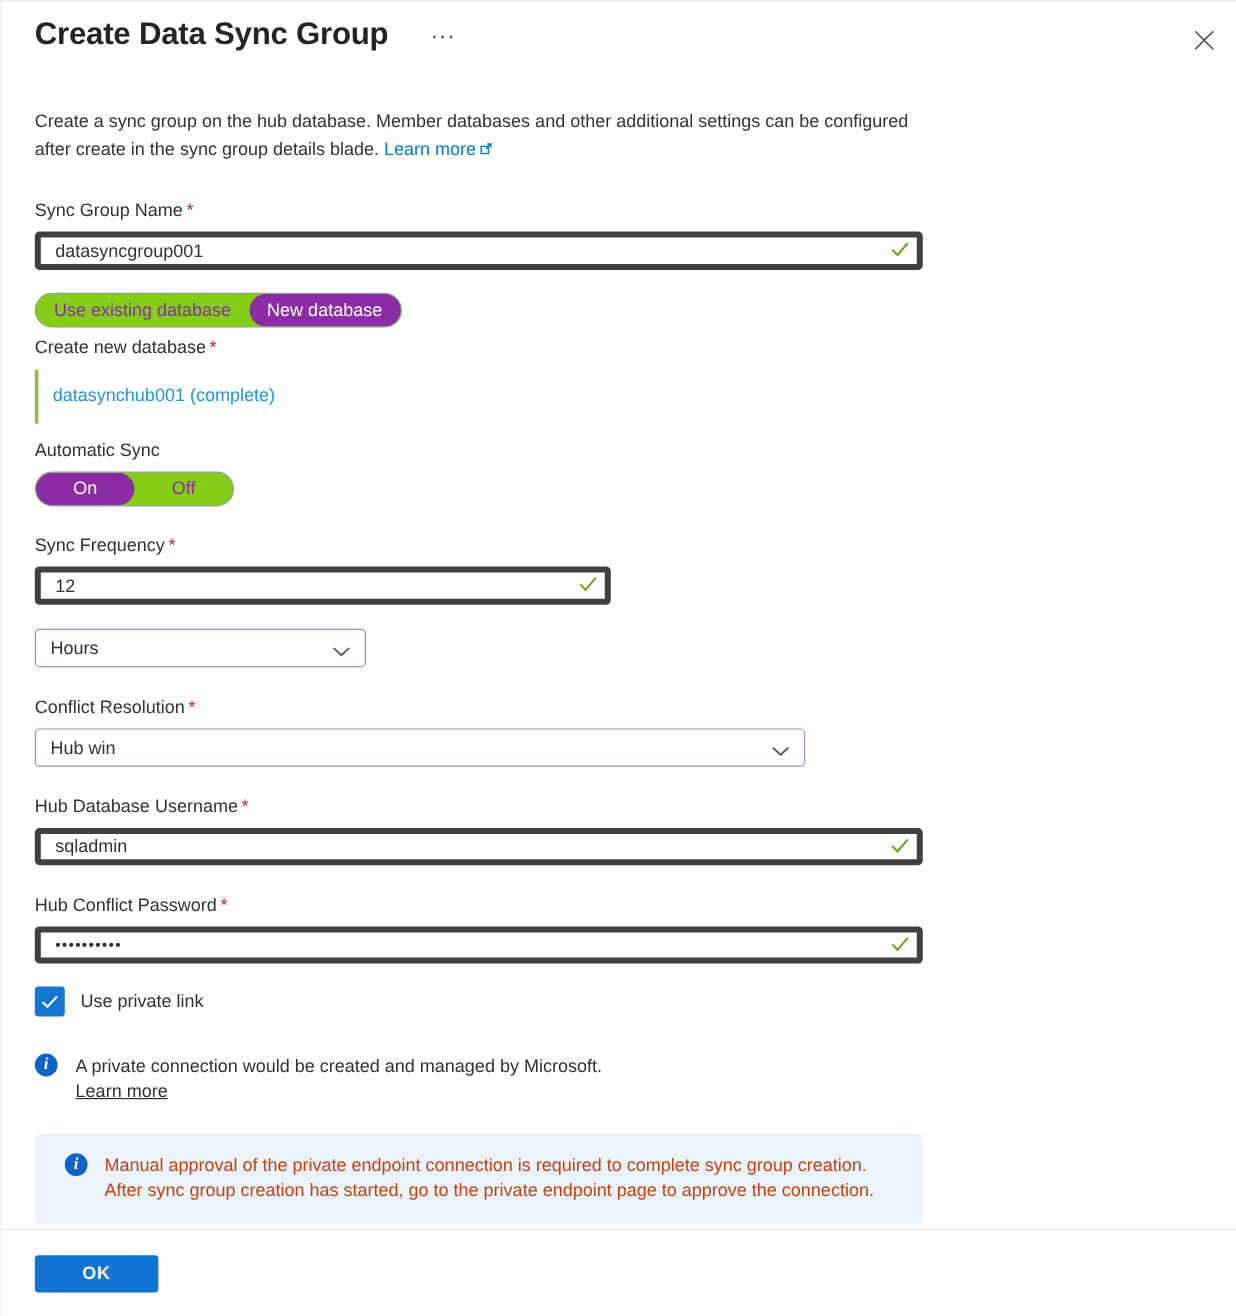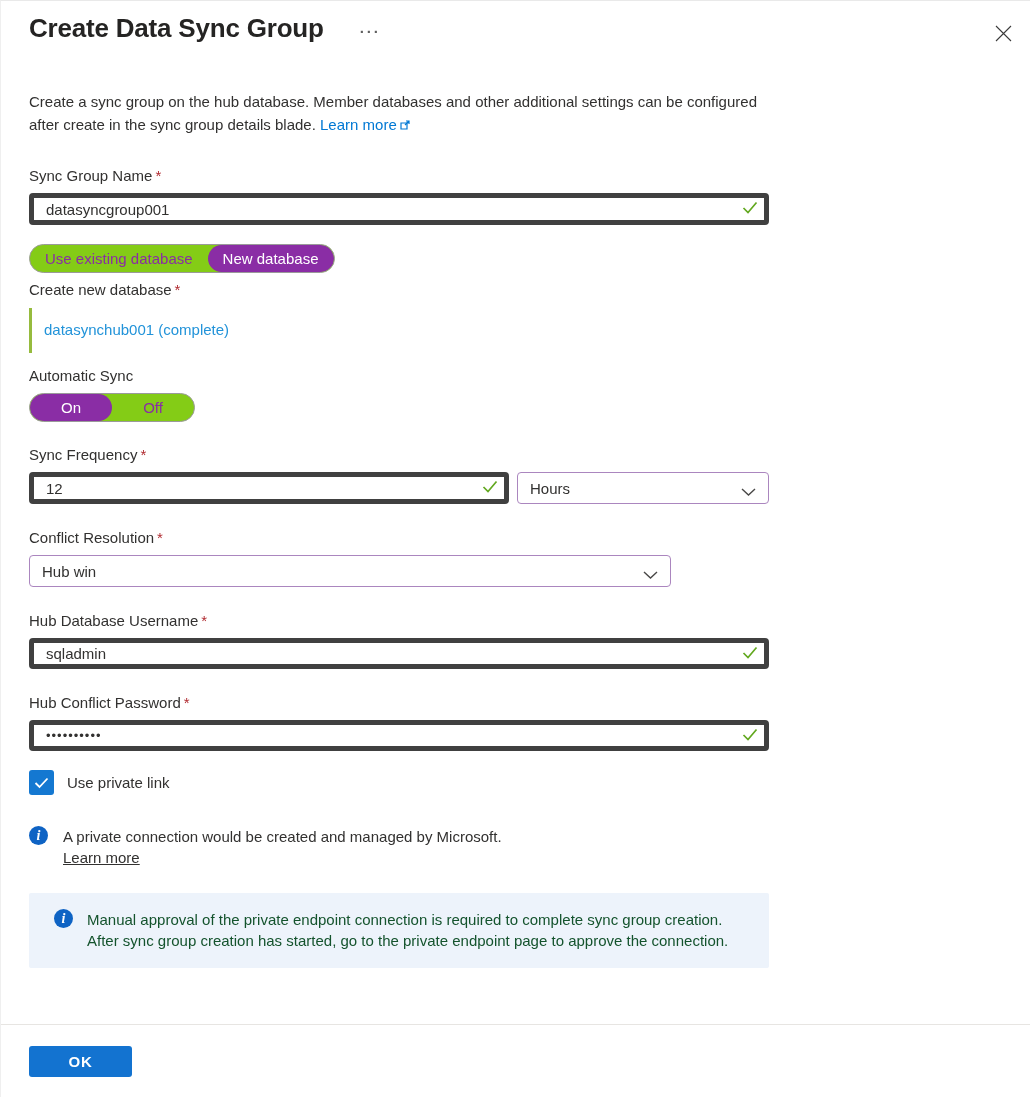--- a/index.html
+++ b/index.html
@@ -47,50 +47,50 @@
   .pill-opt { font-size: 15px; color: #8a2da5; padding: 0 15px; height: 100%;
     display: flex; align-items: center; cursor: pointer; white-space: nowrap; }
   .pill-opt.selected { background: #8a2da5; color: #fff; border-radius: 14px; margin: 0; height: 27px; }
   .onoff .pill-opt { min-width: 82px; justify-content: center; }
 
   
   .db-item { margin-top: 8px; border-left: 3px solid #96bb3e; padding: 13px 0 14px 12px; width: 400px; }
   .db-item-text { font-size: 15px; color: #2293d9; cursor: pointer; }
 
   
-  .freq-row { display: flex; width: 740px; gap: 8px; }
+  .freq-row { display: flex; width: 740px; gap: 8px; flex-direction: column; }
   .freq-input-wrap { position: relative; width: 480px; }
   .freq-input-wrap .text-input { width: 100%; }
 
   
   .dropdown { position: relative; height: 32px; border: 1px solid #ab86bf; border-radius: 4px;
     background: #fff; display: flex; align-items: center; padding: 0 36px 0 12px;
     font-size: 15px; color: #323130; cursor: pointer; }
-  .dd-unit { width: 252px; }
+  .dd-unit { width: 276px; margin-top: 12px; }
   .dd-full { width: 642px; }
   .dd-chevron { position: absolute; right: 12px; top: 10px; }
 
   
   .checkbox-row { display: flex; align-items: center; cursor: pointer; }
   .checkbox { width: 25px; height: 25px; background: #1478d1; border-radius: 3px;
     display: flex; align-items: center; justify-content: center; }
   .checkbox-label { font-size: 15px; margin-left: 13px; color: #323130; }
 
   
   .info-note { display: flex; align-items: flex-start; }
   .info-icon { width: 19px; height: 19px; border-radius: 50%; background: #0e63c4; color: #fff;
     display: flex; align-items: center; justify-content: center; flex: none;
     font-family: "Liberation Serif", serif; font-weight: 700; font-size: 14px; font-style: italic; }
   .info-note .note-body { margin-left: 15px; font-size: 15px; line-height: 21px; color: #323130; }
   .note-link { color: #323130; text-decoration: underline; cursor: pointer; }
 
   
   .info-box { margin-top: 25px; width: 740px; background: #edf3fb; border-radius: 2px;
     padding: 16px 30px 17px 25px; display: flex; align-items: flex-start; }
-  .info-box .note-body { margin-left: 14px; font-size: 15px; line-height: 21px; color: #14532d; }
+  .info-box .note-body { margin-left: 14px; font-size: 15px; line-height: 21px; color: #c2410c; }
 
   
   .footer { position: absolute; left: 0; top: 1023px; width: 1030px; height: 74px;
     border-top: 1px solid #e7e5e2; background: #fff; }
   .ok-button { position: absolute; left: 28px; top: 21px; width: 103px; height: 31px;
     background: #1373d0; color: #fff; border: none; border-radius: 3px;
     font-size: 15px; font-weight: 700; letter-spacing: 0.8px; cursor: pointer;
     font-family: "Liberation Sans", "DejaVu Sans", sans-serif; }
 
   

